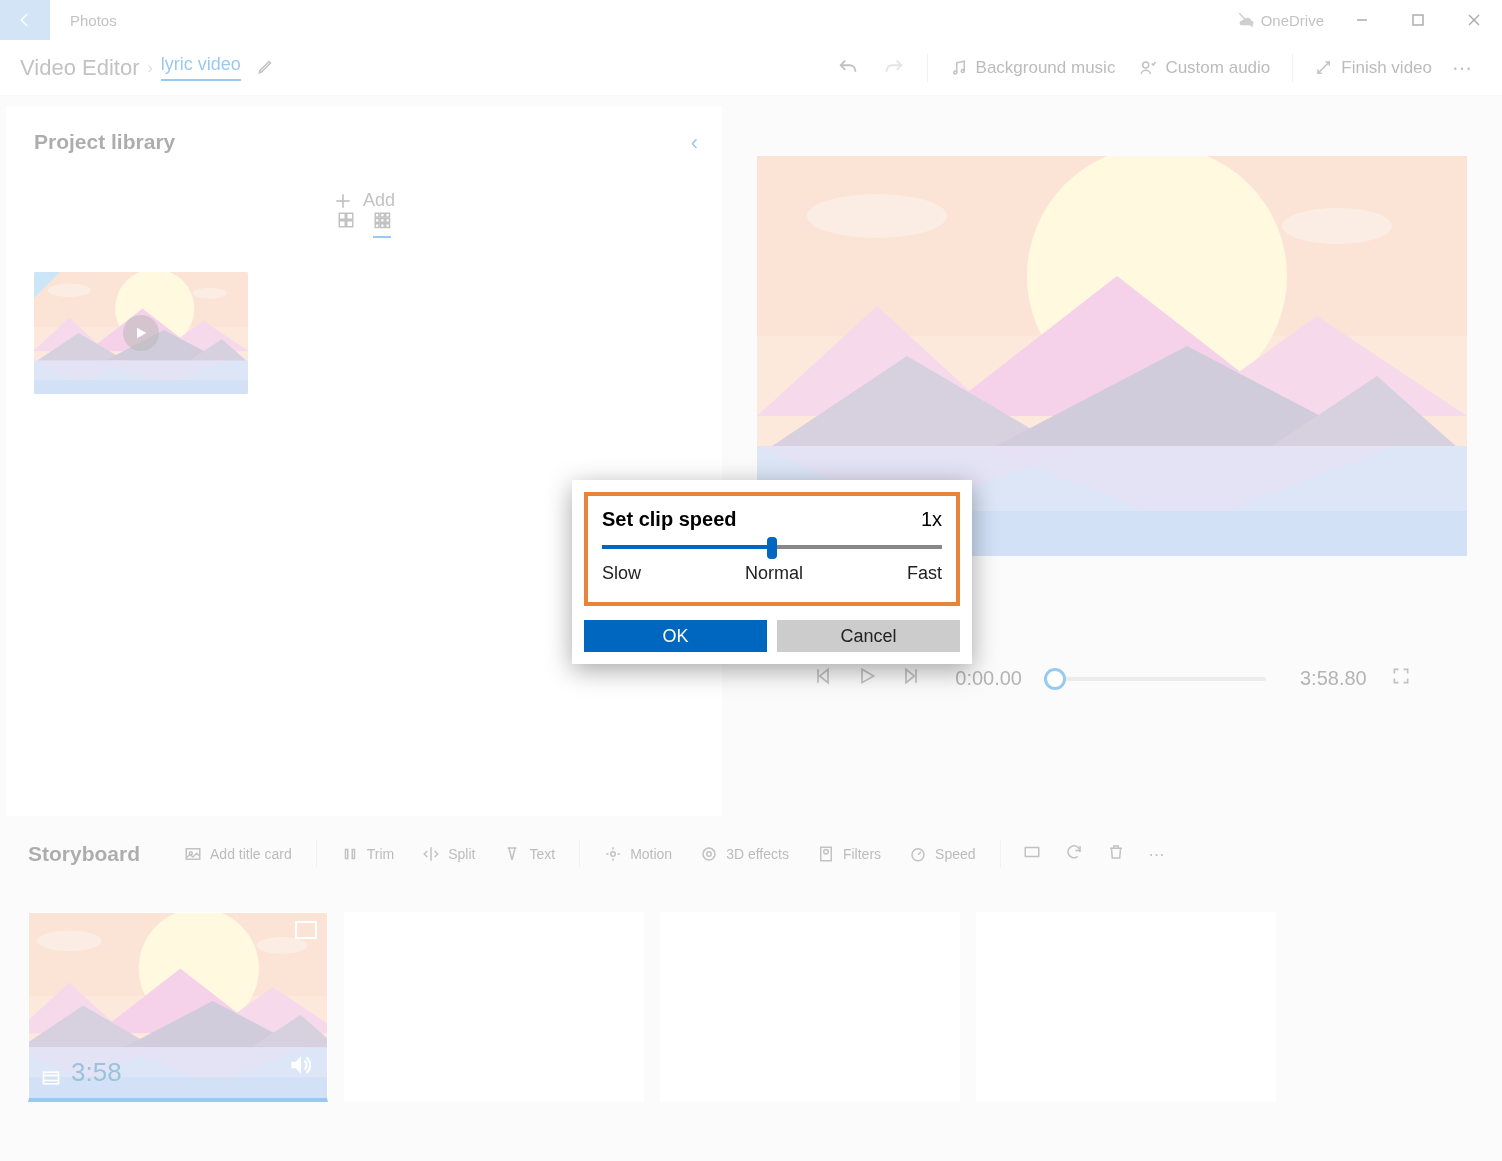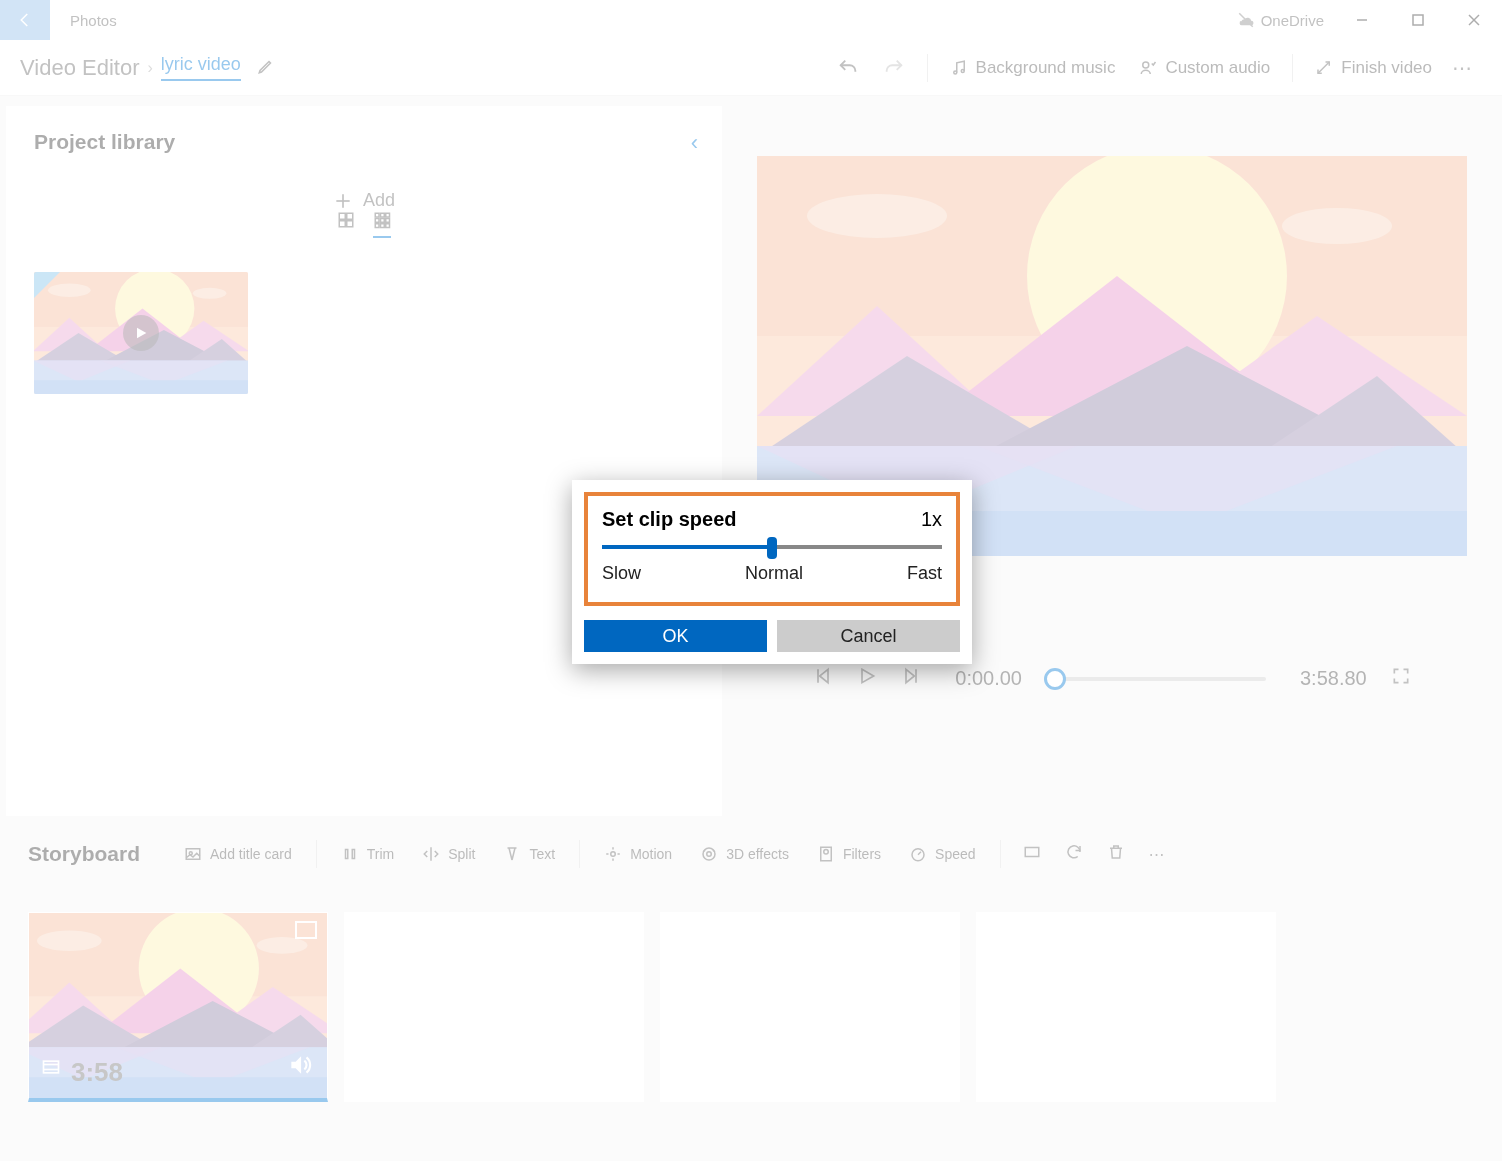--- a/index.html
+++ b/index.html
@@ -53,21 +53,21 @@
 
 .storyboard { padding: 10px 28px; }
 .storyboard .sbbar { display: flex; align-items: center; gap: 0; height: 56px; }
 .storyboard .sbtitle { font-size: 21px; font-weight: 600; color: #333; margin-right: 30px; }
 .storyboard .sbbtn { display: flex; align-items: center; gap: 8px; color: #555; font-size: 14px; margin: 0 14px; }
 .storyboard .sbsep { width: 1px; height: 28px; background: #ddd; margin: 0 10px; }
 .storyboard .sbicon { color: #666; margin: 0 12px; }
 .storyboard .clips { display: flex; gap: 16px; margin-top: 30px; }
 .storyboard .clip { width: 300px; height: 190px; background: #fff; border: 1px solid #fff; position: relative; }
 .storyboard .clip.first { border-bottom: 4px solid #0078d4; }
-.storyboard .clip .dur { position: absolute; left: 10px; bottom: 10px; color: #737373; font-size: 26px; font-weight: 700; display: flex; align-items: flex-start; gap: 8px; }
+.storyboard .clip .dur { position: absolute; left: 10px; bottom: 10px; color: #0369a1; font-size: 26px; font-weight: 400; display: flex; align-items: flex-end; gap: 8px; }
 .storyboard .clip .vol { position: absolute; right: 14px; bottom: 14px; color: #fff; font-size: 22px; }
 .storyboard .clip .rs { position: absolute; right: 10px; top: 8px; width: 22px; height: 18px; border: 2px solid #fff; }
 
 
 .dialog { position: absolute; left: 572px; top: 480px; width: 400px; background: #fff; box-shadow: 0 6px 24px rgba(0,0,0,0.35); padding: 12px; z-index: 10; }
 .dialog .hl { border: 4px solid #e8833a; padding: 12px 14px 18px; }
 .dialog .hd { display: flex; justify-content: space-between; font-size: 20px; }
 .dialog .hd b { font-weight: 700; }
 .dialog .track { margin-top: 14px; height: 4px; background: #888; position: relative; }
 .dialog .track .fill { position: absolute; left: 0; top: 0; height: 4px; width: 50%; background: #0067c0; }

